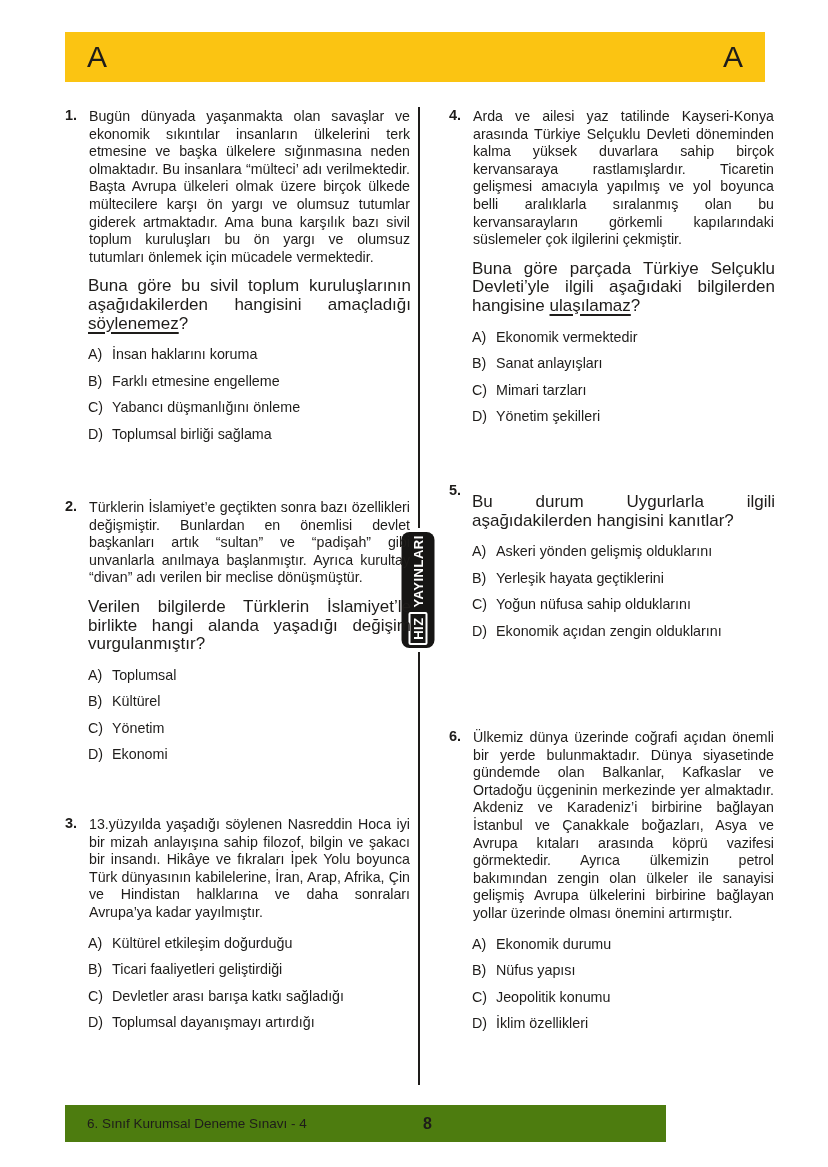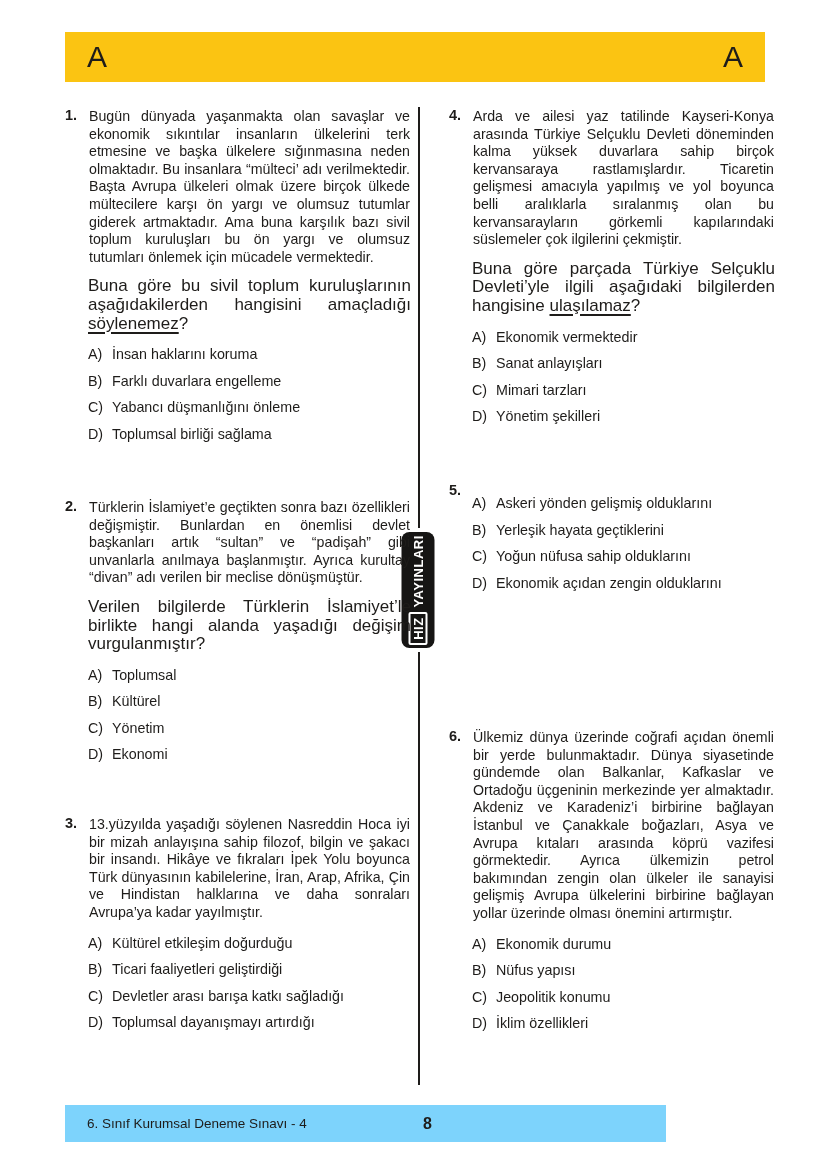--- a/index.html
+++ b/index.html
@@ -125,21 +125,21 @@
     font-size: 13px;
     font-weight: 700;
     letter-spacing: 0.5px;
   }
 
   
   .footer-band {
     position: absolute;
     left: 65px; top: 1105px;
     width: 601px; height: 37px;
-    background: #7dd3fc;
+    background: #4d7c0f;
   }
   .exam-label {
     position: absolute;
     left: 22px; top: 0; bottom: 0;
     display: flex; align-items: center;
     font-size: 13.5px;
     color: #1e1c1a;
   }
   .page-number {
     position: absolute;
@@ -176,21 +176,21 @@
       <div class="q-content">
         <p class="q-body">Bugün dünyada yaşanmakta olan savaşlar ve ekonomik sıkıntılar insanların ülkelerini terk etmesine ve başka ülkelere sığınmasına neden olmaktadır. Bu insanlara “mülteci’ adı verilmektedir. Başta Avrupa ülkeleri olmak üzere birçok ülkede mültecilere karşı ön yargı ve olumsuz tutumlar giderek artmaktadır. Ama buna karşılık bazı sivil toplum kuruluşları bu ön yargı ve olumsuz tutumları önlemek için mücadele vermektedir.</p>
         <p class="q-stem"><span>Buna göre bu sivil toplum kuruluşlarının aşağıdakilerden hangisini amaçladığı </span><span class="u">söylenemez</span><span>?</span></p>
         <div class="options">
           <div class="option">
               <span class="opt-letter">A)</span>
               <span class="opt-text">İnsan haklarını koruma</span>
             </div>
           <div class="option">
               <span class="opt-letter">B)</span>
-              <span class="opt-text">Farklı duvarlara engelleme</span>
+              <span class="opt-text">Farklı etmesine engelleme</span>
             </div>
           <div class="option">
               <span class="opt-letter">C)</span>
               <span class="opt-text">Yabancı düşmanlığını önleme</span>
             </div>
           <div class="option">
               <span class="opt-letter">D)</span>
               <span class="opt-text">Toplumsal birliği sağlama</span>
             </div>
         </div>
@@ -274,20 +274,21 @@
               <span class="opt-letter">D)</span>
               <span class="opt-text">Yönetim şekilleri</span>
             </div>
         </div>
       </div>
     </div>
 
     <div class="question q5">
       <div class="q-num">5.</div>
       <div class="q-content">
+        <p class="q-stem"><span>Bu durum Uygurlarla ilgili aşağıdakilerden hangisini kanıtlar?</span><span class="u"></span><span></span></p>
         <div class="options">
           <div class="option">
               <span class="opt-letter">A)</span>
               <span class="opt-text">Askeri yönden gelişmiş olduklarını</span>
             </div>
           <div class="option">
               <span class="opt-letter">B)</span>
               <span class="opt-text">Yerleşik hayata geçtiklerini</span>
             </div>
           <div class="option">

